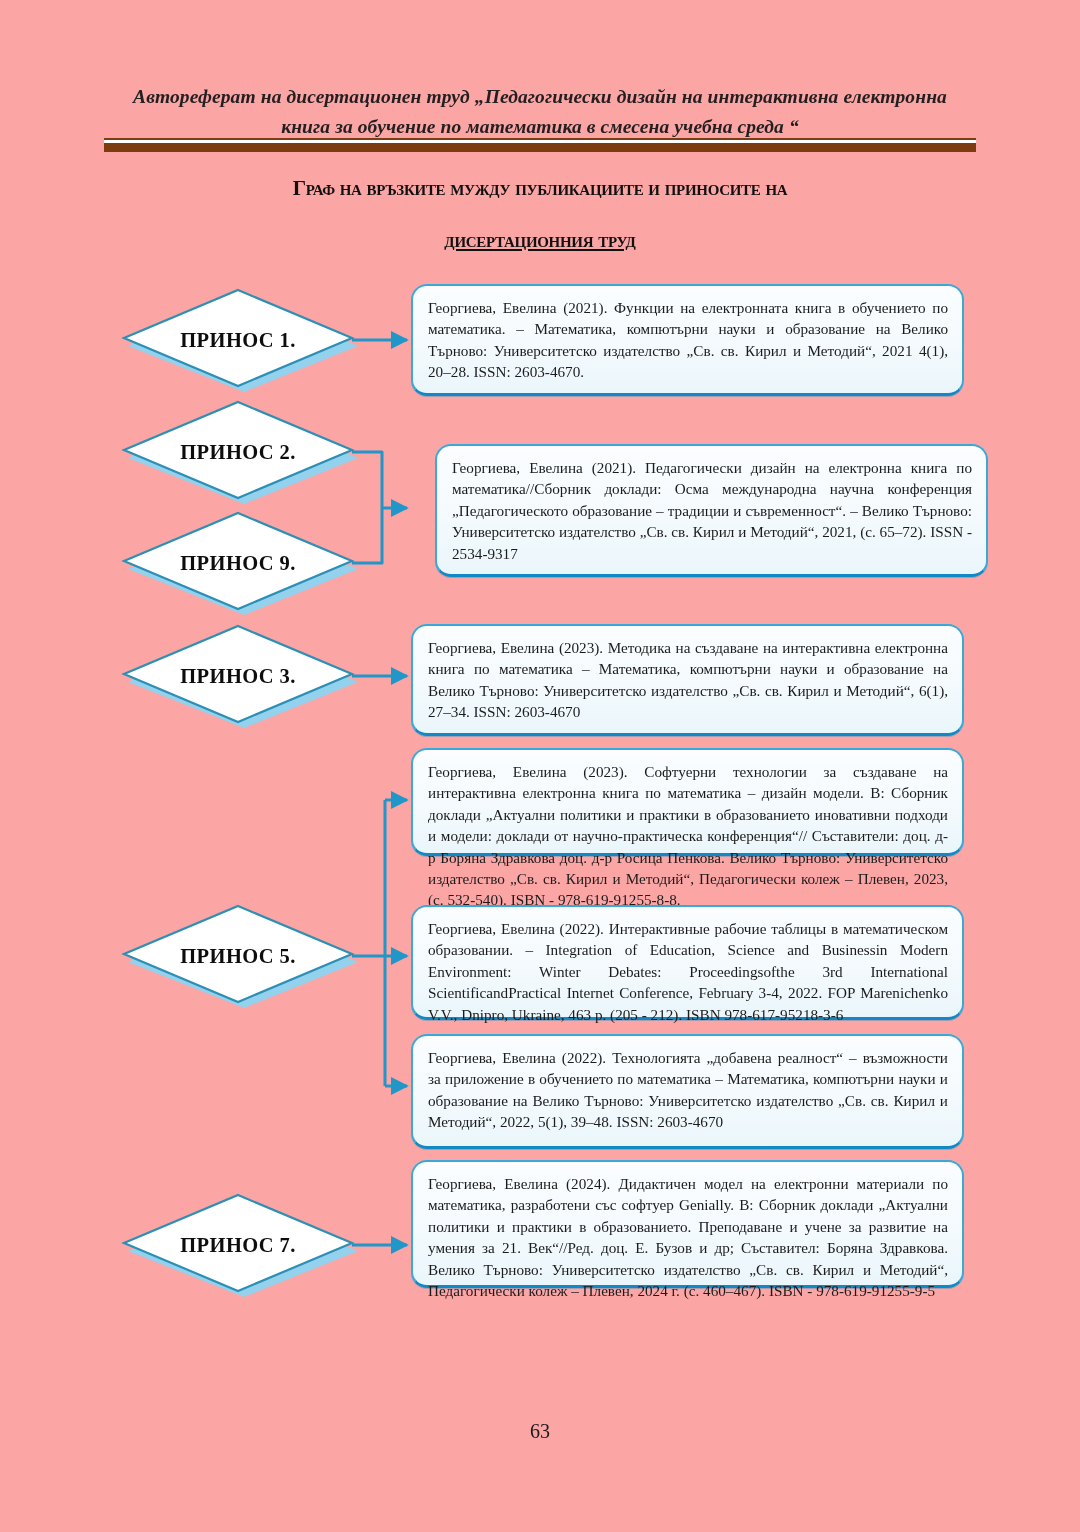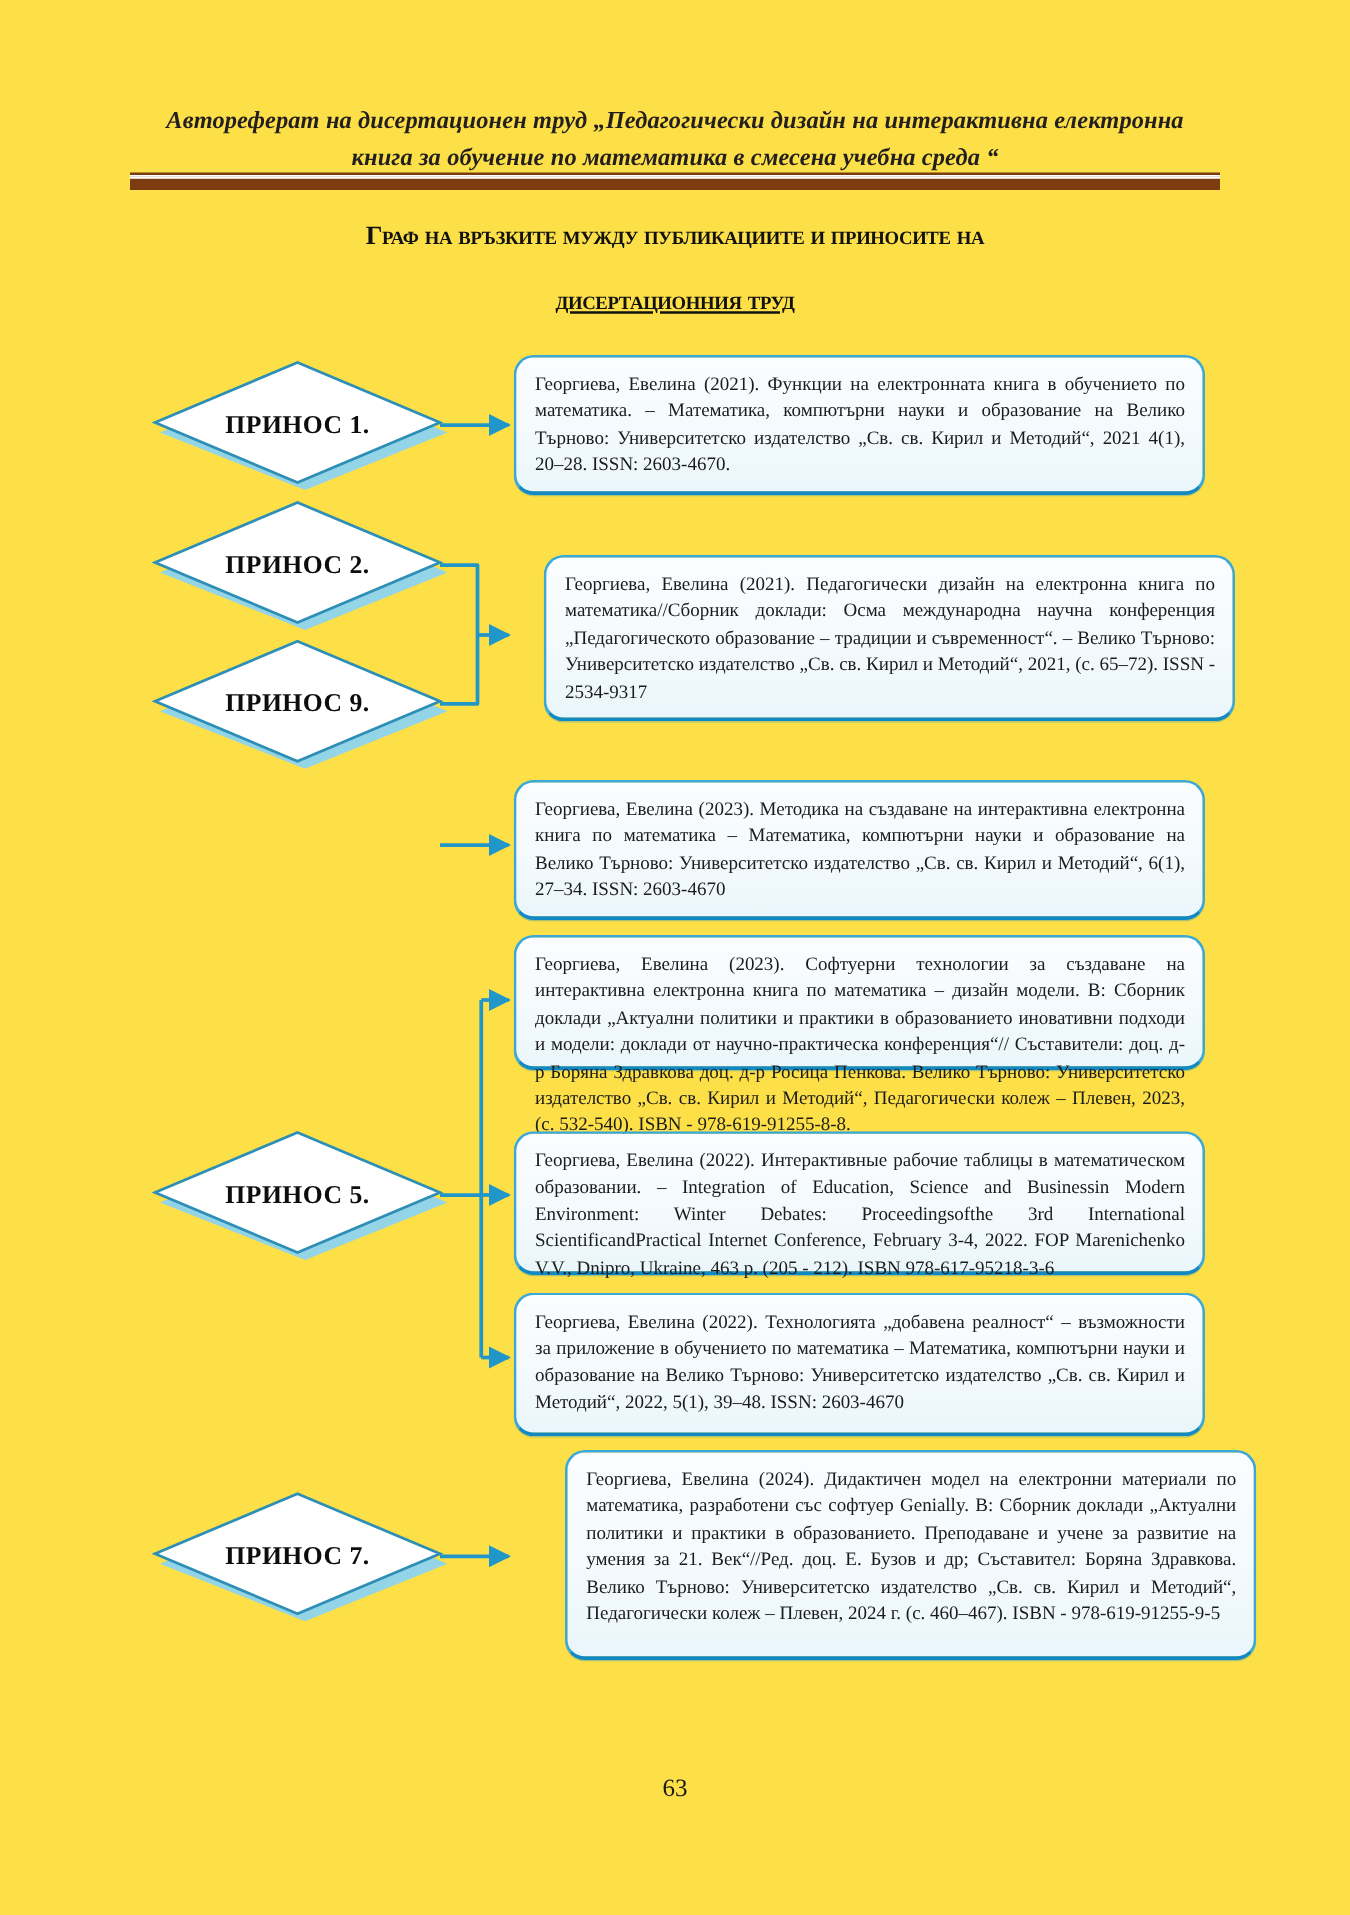--- a/index.html
+++ b/index.html
@@ -12,21 +12,21 @@
     height: 1532px;
     position: relative;
     font-family: "Liberation Serif", "DejaVu Serif", serif;
     color: #000;
     overflow: hidden;
   }
 
   .page {
     position: absolute;
     inset: 0;
-    background: #fde047;
+    background: #fca5a5;
   }
 
   
   .header {
     position: absolute;
     left: 108px;
     top: 82px;
     width: 864px;
     text-align: center;
   }
@@ -216,20 +216,29 @@
   <div class="node" style="left:118px; top:511px;">
     <svg class="dia-shadow" viewBox="0 0 240 104">
       <polygon points="126,10 240,58 126,104 10,58" fill="#8ed3f0" opacity="0.95"></polygon>
     </svg>
     <svg class="dia-shape" viewBox="0 0 240 104">
       <polygon points="120,2 234,50 120,98 6,50" fill="#ffffff" stroke="#2d8fb5" stroke-width="2.2"></polygon>
     </svg>
     <div class="dia-label">ПРИНОС 9.</div>
   </div>
 
+  <div class="node" style="left:118px; top:624px;">
+    <svg class="dia-shadow" viewBox="0 0 240 104">
+      <polygon points="126,10 240,58 126,104 10,58" fill="#8ed3f0" opacity="0.95"></polygon>
+    </svg>
+    <svg class="dia-shape" viewBox="0 0 240 104">
+      <polygon points="120,2 234,50 120,98 6,50" fill="#ffffff" stroke="#2d8fb5" stroke-width="2.2"></polygon>
+    </svg>
+    <div class="dia-label">ПРИНОС 3.</div>
+  </div>
 
   <div class="node" style="left:118px; top:904px;">
     <svg class="dia-shadow" viewBox="0 0 240 104">
       <polygon points="126,10 240,58 126,104 10,58" fill="#8ed3f0" opacity="0.95"></polygon>
     </svg>
     <svg class="dia-shape" viewBox="0 0 240 104">
       <polygon points="120,2 234,50 120,98 6,50" fill="#ffffff" stroke="#2d8fb5" stroke-width="2.2"></polygon>
     </svg>
     <div class="dia-label">ПРИНОС 5.</div>
   </div>
@@ -261,19 +270,19 @@
   </div>
 
   <div class="refbox" style="left:411px; top:905px; width:553px; height:115px;">
     <p>Георгиева, Евелина (2022). Интерактивные рабочие таблицы в математическом образовании. – Integration of Education, Science and Businessin Modern Environment: Winter Debates: Proceedingsofthe 3rd International ScientificandPractical Internet Conference, February 3-4, 2022. FOP Marenichenko V.V., Dnipro, Ukraine, 463 p. (205 - 212).  ISBN 978-617-95218-3-6</p>
   </div>
 
   <div class="refbox" style="left:411px; top:1034px; width:553px; height:115px;">
     <p>Георгиева, Евелина (2022). Технологията „добавена реалност“ – възможности за приложение в обучението по математика – Математика, компютърни науки и образование на Велико Търново: Университетско издателство „Св. св. Кирил и Методий“, 2022, 5(1), 39–48. ISSN: 2603-4670</p>
   </div>
 
-  <div class="refbox" style="left:411px; top:1160px; width:553px; height:168px;margin-left:41px;">
+  <div class="refbox" style="left:411px; top:1160px; width:553px; height:128px;">
     <p>Георгиева, Евелина (2024). Дидактичен модел на електронни материали по математика, разработени със софтуер Genially. В: Сборник доклади „Актуални политики и практики в образованието. Преподаване и учене за развитие на умения за 21. Век“//Ред. доц. Е. Бузов и др; Съставител: Боряна Здравкова. Велико Търново: Университетско издателство „Св. св. Кирил и Методий“, Педагогически колеж – Плевен, 2024 г. (с. 460–467). ISBN - 978-619-91255-9-5</p>
   </div>
 
   <div class="folio">63</div>
 
 </div>
 
 </body></html>

